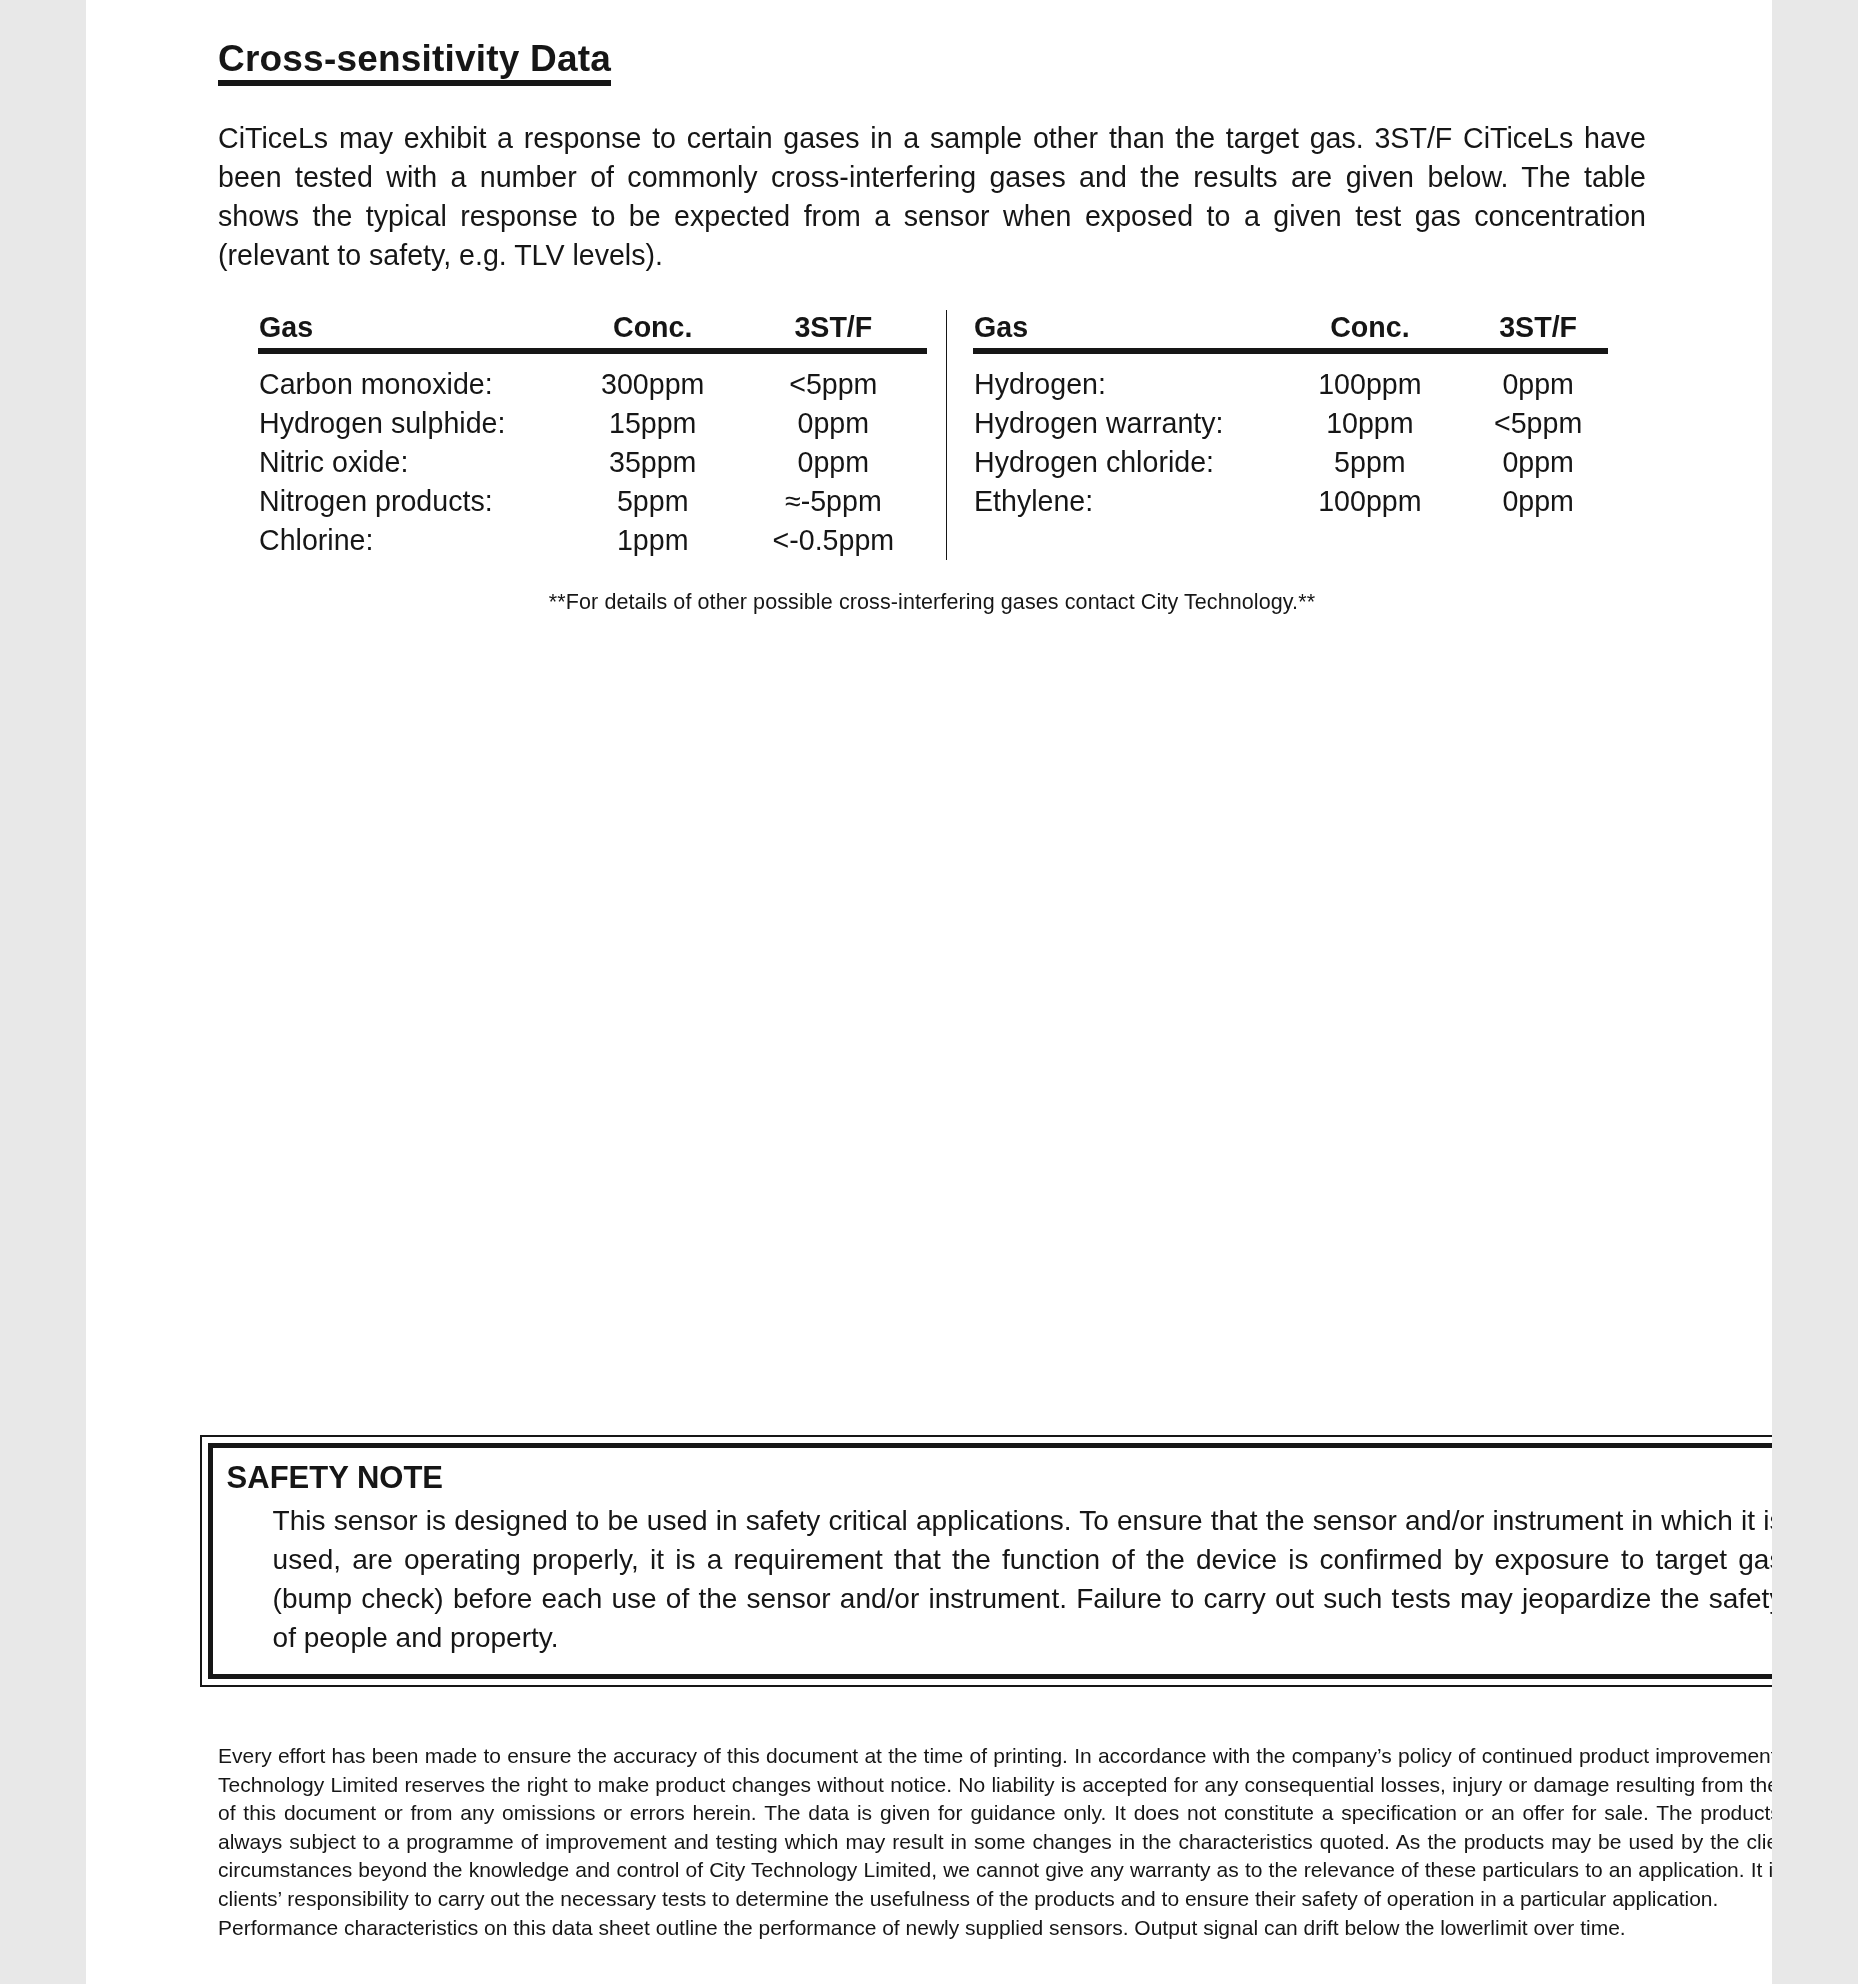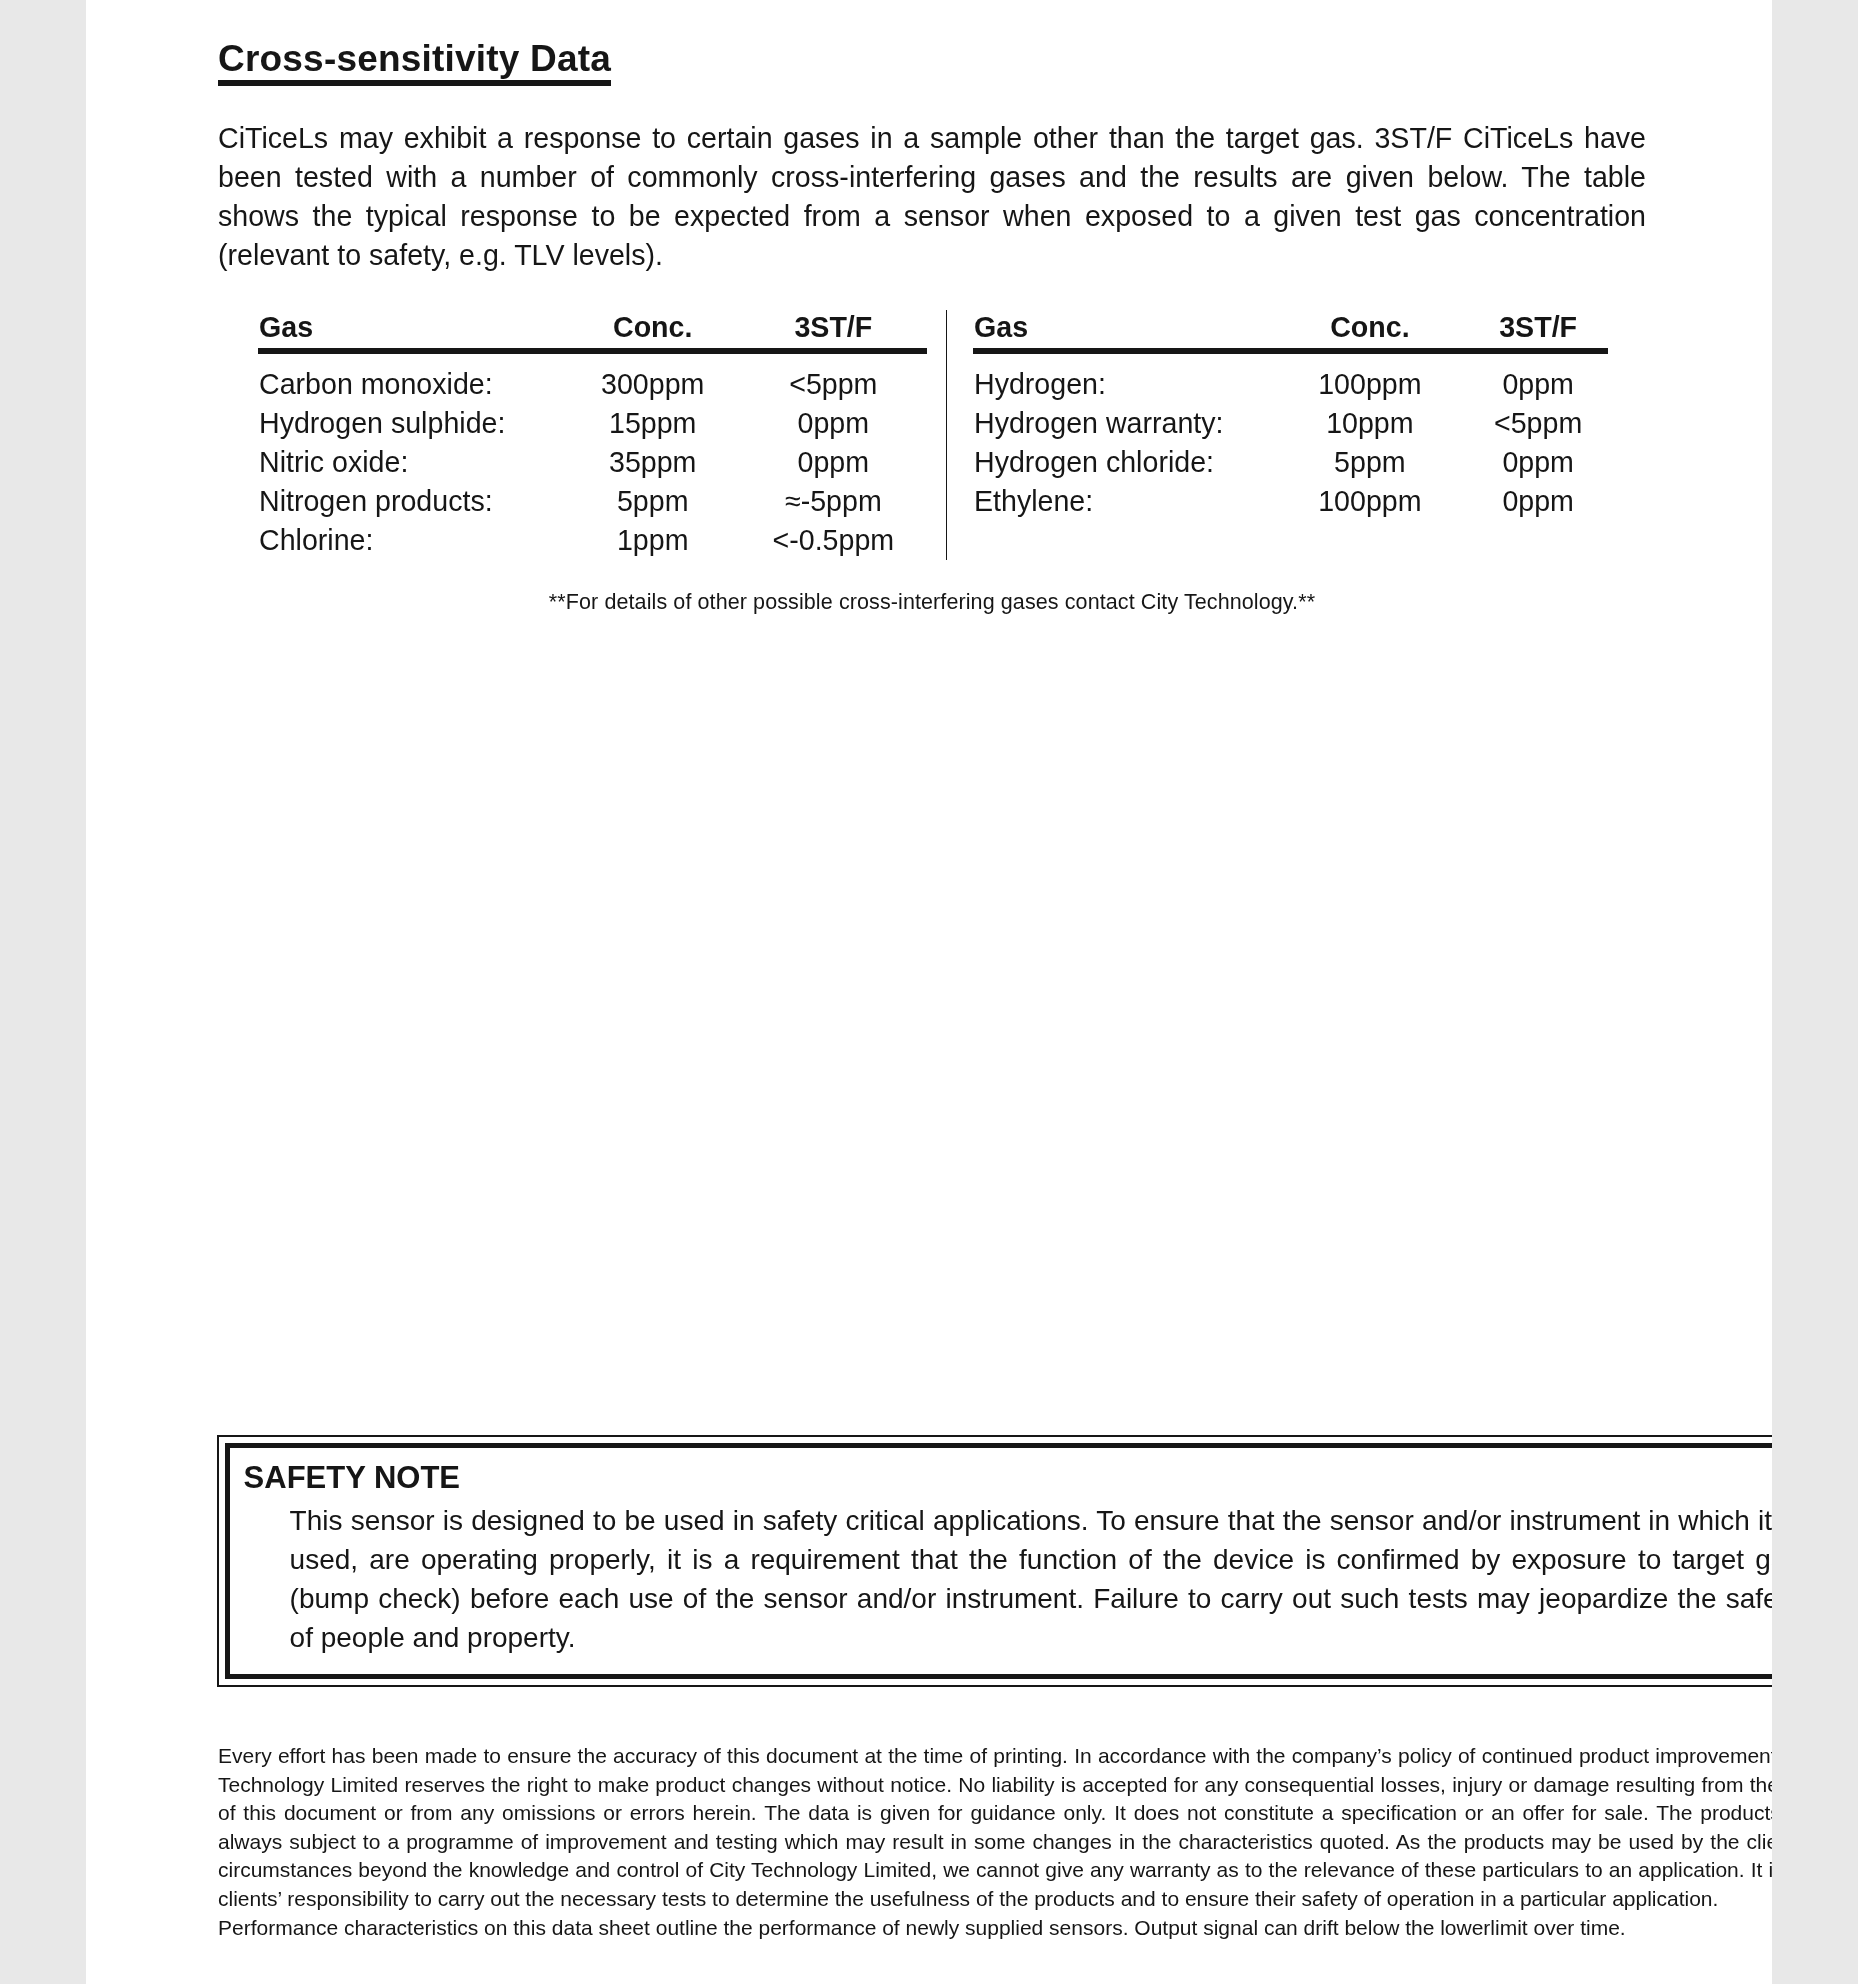--- a/index.html
+++ b/index.html
@@ -68,21 +68,21 @@
   .footnote {
     margin-top: 29.5px;
     font-size: 21.5px;
     text-align: center;
     letter-spacing: 0.1px;
   }
 
   
   .safety-outer {
     position: absolute;
-    left: 131px;
+    left: 114px;
     top: 1435px;
     width: 1610px;
     box-sizing: border-box;
     border: 2.8px solid #161616;
     padding: 5.6px;
     background: #ffffff;
   }
   .safety-inner {
     border: 5.6px solid #161616;
     padding: 13px 14px 17px 14px;

